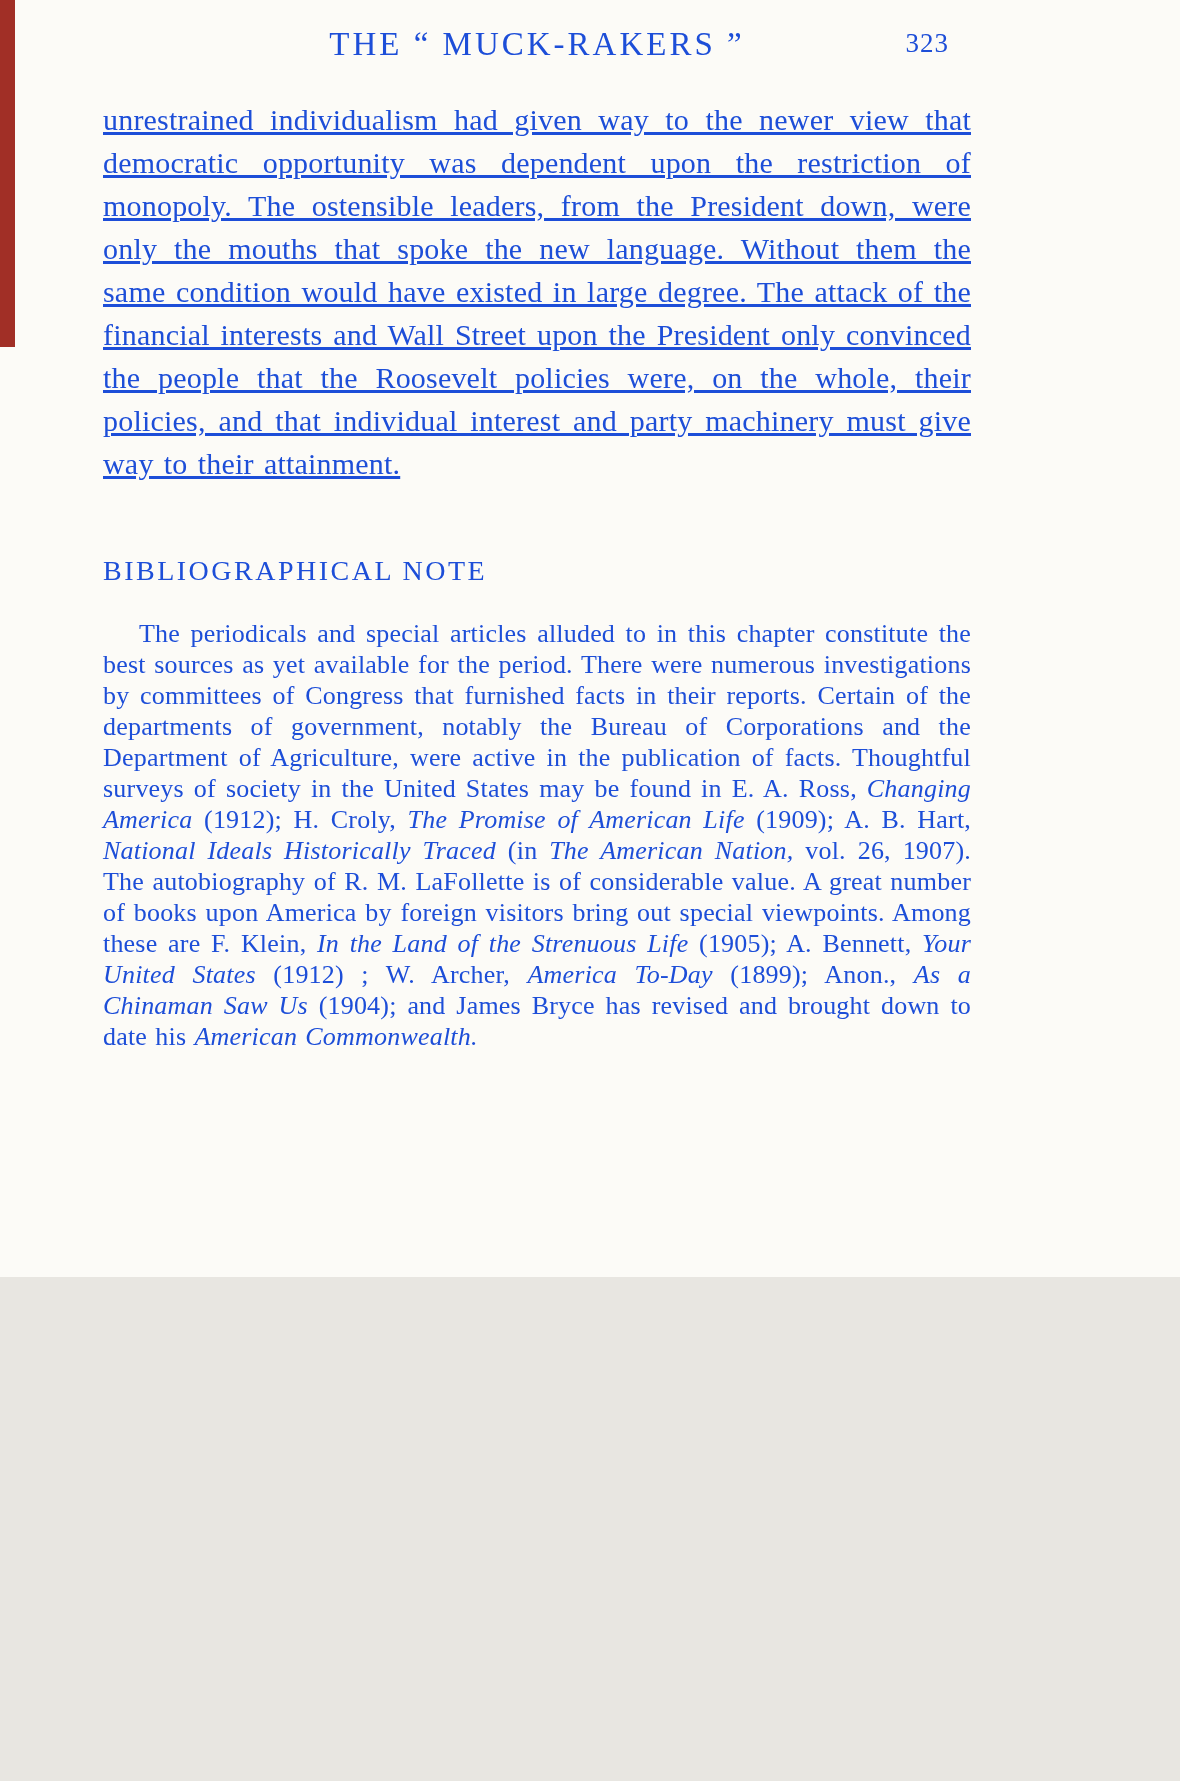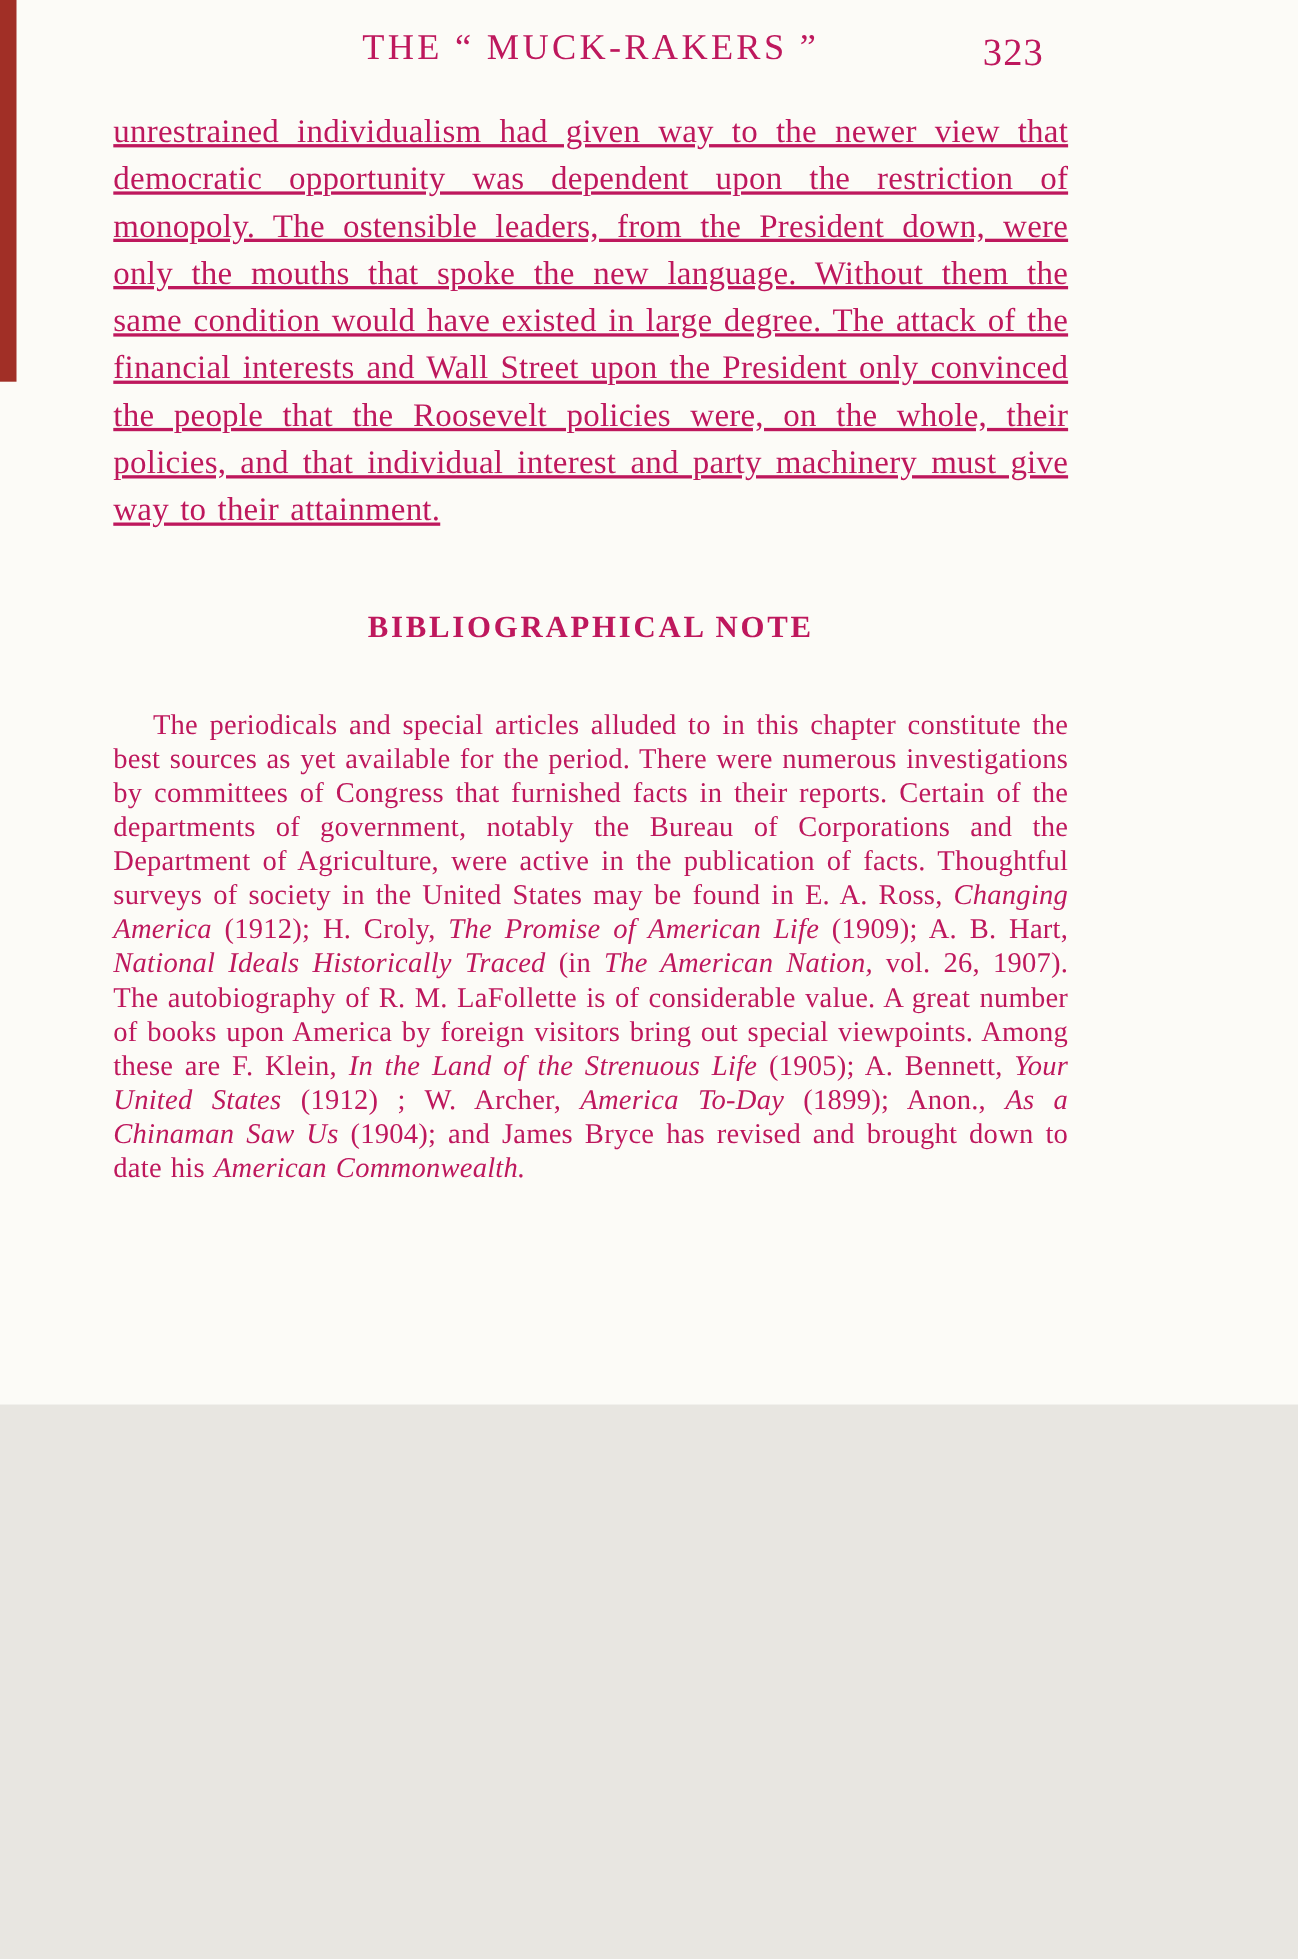--- a/index.html
+++ b/index.html
@@ -4,21 +4,21 @@
 <style>
   * { margin: 0; padding: 0; box-sizing: border-box; }
   html, body { background: #e8e6e1; }
   .page {
     position: relative;
     width: 1180px;
     height: 1277px;
     margin: 0 auto;
     background: #fcfbf7;
     font-family: "Liberation Serif", "DejaVu Serif", serif;
-    color: #be185d;
+    color: #1d4ed8;
     overflow: hidden;
   }
   .spine-strip {
     position: absolute;
     left: 0; top: 0;
     width: 15px; height: 347px;
     background: #a12f26;
   }
   .page-header {
     position: absolute;
@@ -31,42 +31,41 @@
     display: block;
     text-align: center;
     font-size: 33px;
     letter-spacing: 3px;
     white-space: pre;
   }
   .page-number {
     position: absolute;
     right: 22px;
     top: 2px;
-    font-size: 35px;
+    font-size: 27px;
     letter-spacing: 1px;
   }
   .text-block {
     position: absolute;
     top: 98px;
     left: 103px;
     width: 868px;
   }
   .body-paragraph {
     font-size: 30px;
     line-height: 43px;
     text-align: justify;
     letter-spacing: 0.2px;
     word-spacing: 2.5px;
     text-decoration: underline;
   }
   .section-heading {
-    margin: 70px 0 56px 0;
-    text-align: center;
+    margin: 70px 0 31px 0;
     font-size: 28px;
-    font-weight: bold;
+    font-weight: normal;
     letter-spacing: 2.5px;
   }
   .note-paragraph {
     font-size: 26px;
     line-height: 31px;
     text-align: justify;
     text-indent: 36px;
     letter-spacing: 0.2px;
     word-spacing: 1.5px;
     font-family: Liberation Serif, serif;

